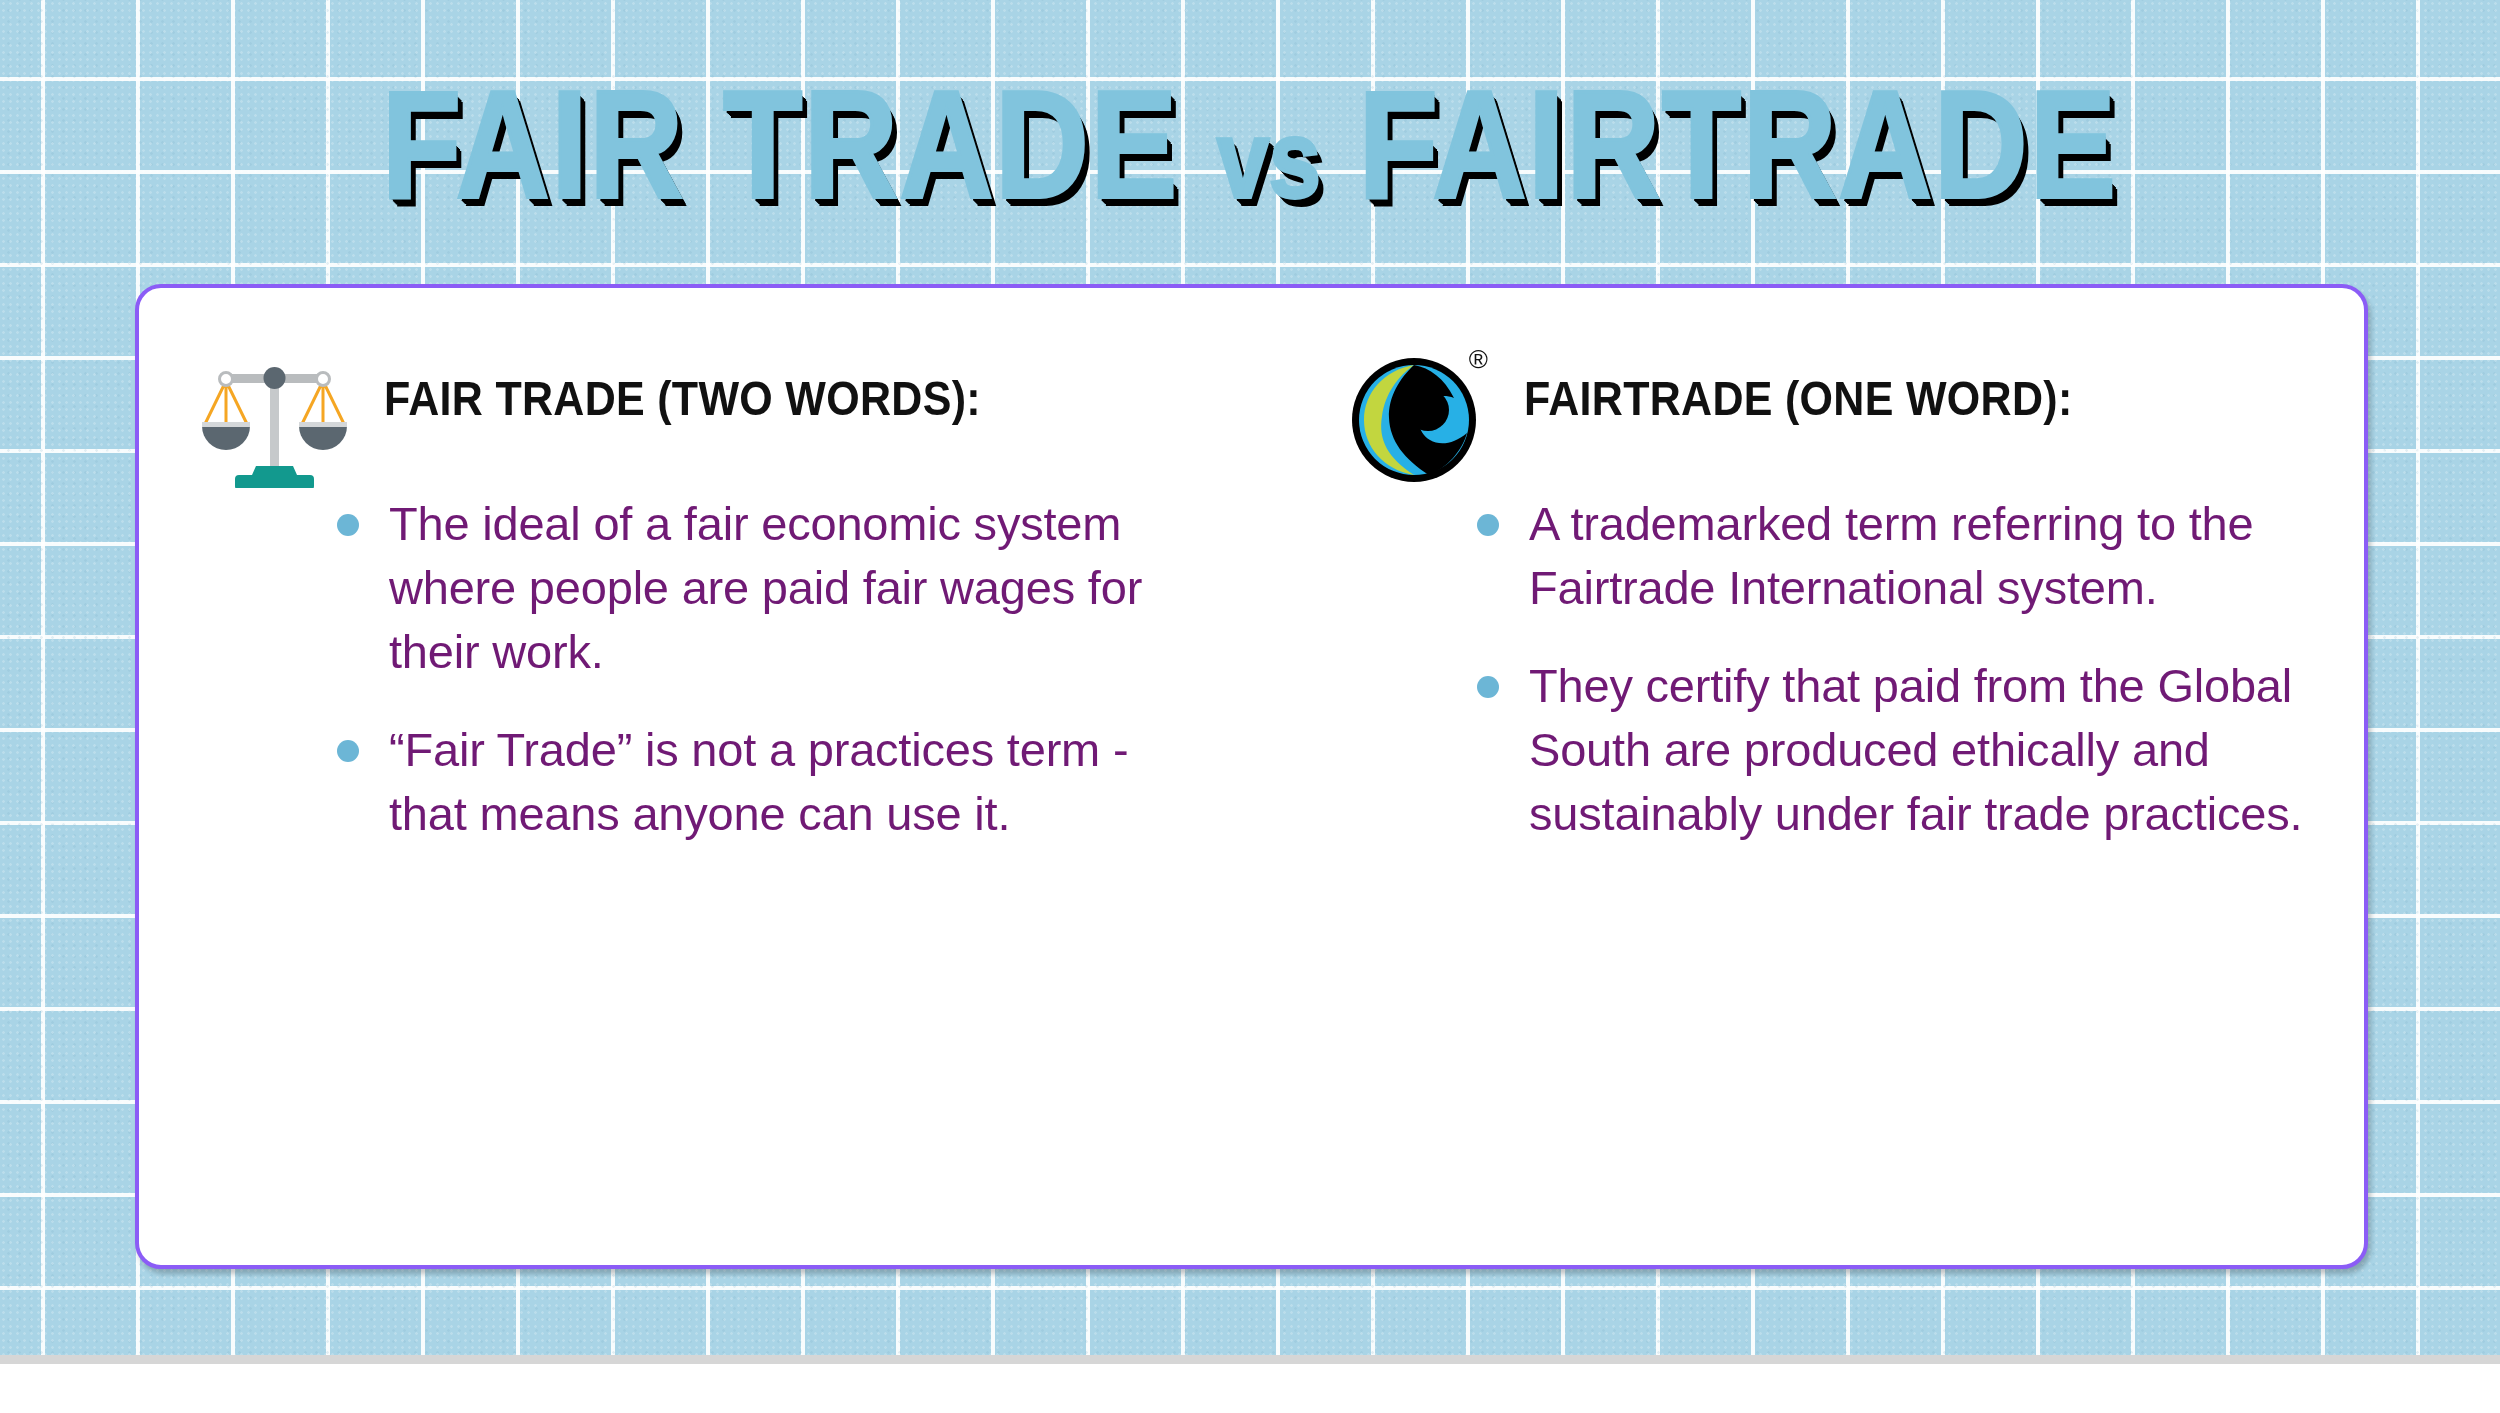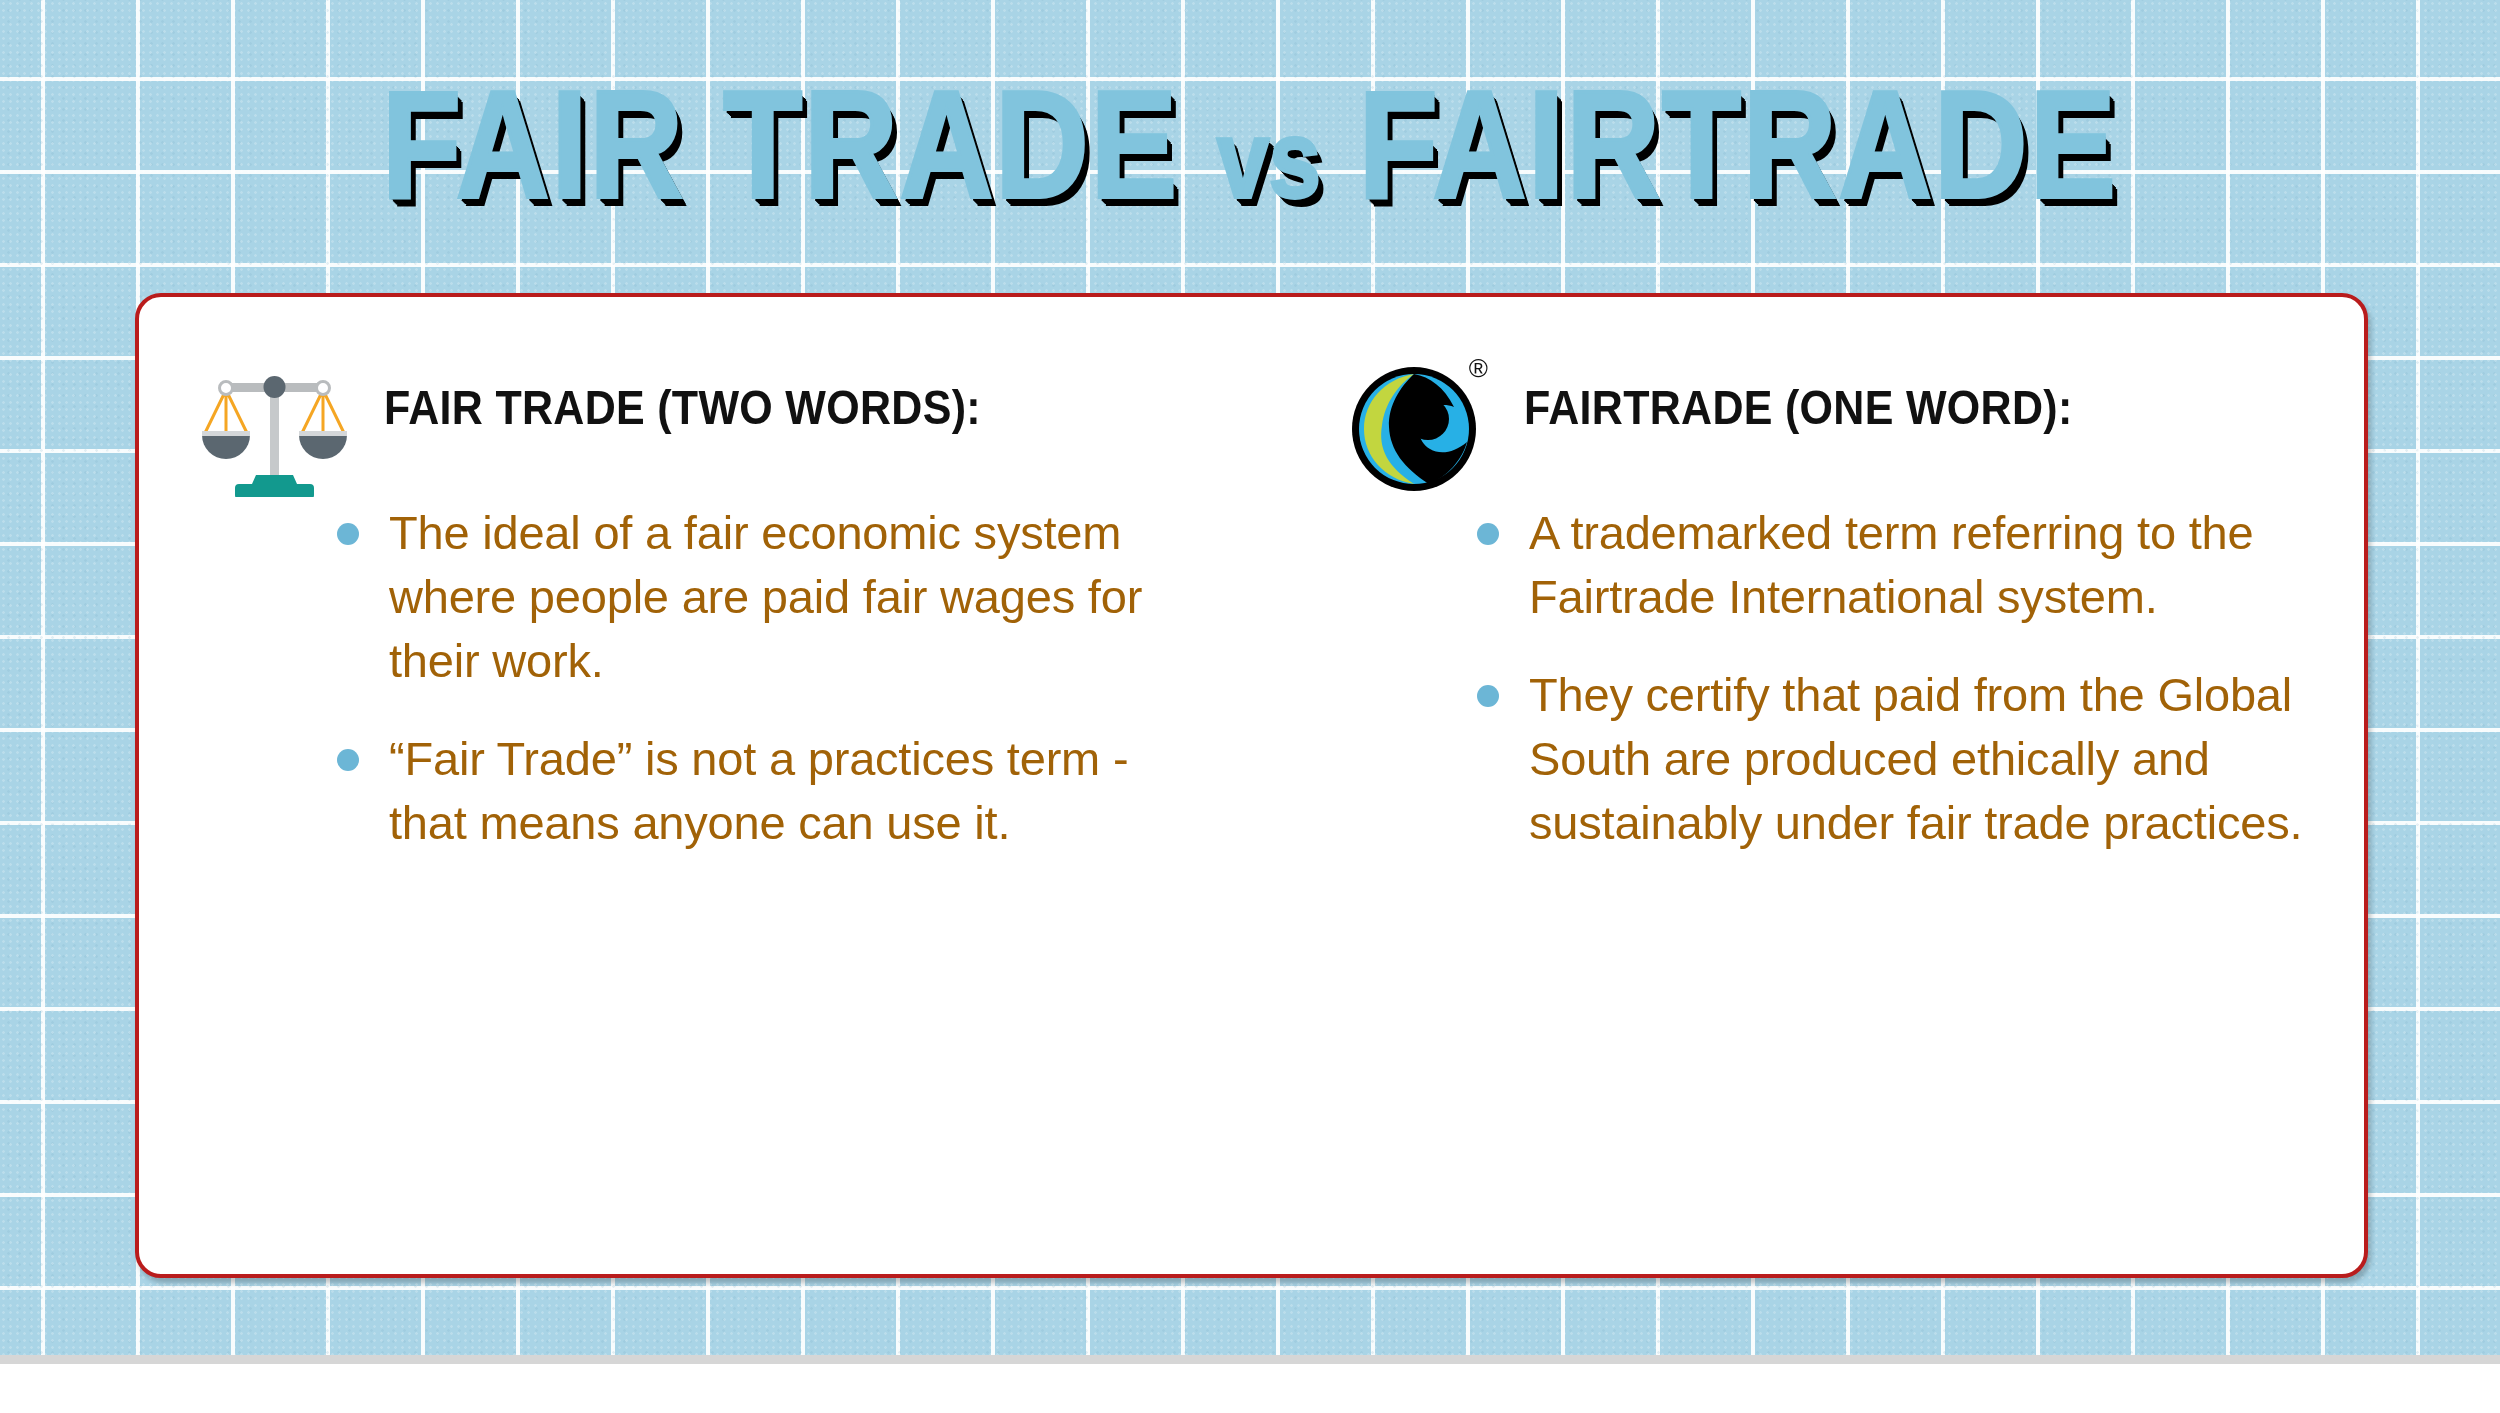--- a/index.html
+++ b/index.html
@@ -71,25 +71,25 @@
   }
   #title .vs {
     font-size: 0.72em;
     letter-spacing: 0;
   }
 
   
   #card {
     position: absolute;
     left: 135px;
-    top: 293px;
+    top: 284px;
     width: 2233px;
     height: 985px;
     background: #ffffff;
-    border: 4px solid #b91c1c;
+    border: 4px solid #8b5cf6;
     border-radius: 26px;
     box-sizing: border-box;
     box-shadow: 3px 5px 5px rgba(0,0,0,.22);
   }
   .columns {
     position: absolute;
     inset: 0;
     display: flex;
     padding: 54px 40px 0 55px;
     box-sizing: border-box;
@@ -129,21 +129,21 @@
     list-style: none;
     margin: 10px 0 0 0;
     padding: 0 0 0 195px;
   }
   ul.bullets li {
     position: relative;
     font-family: "Liberation Sans", sans-serif;
     font-weight: 300;
     font-size: 47px;
     line-height: 1.36;
-    color: #a16207;
+    color: #701a75;
     margin-bottom: 34px;
     letter-spacing: -.2px;
   }
   ul.bullets li .dot {
     position: absolute;
     left: -52px;
     top: 22px;
     width: 22px;
     height: 22px;
     border-radius: 50%;

